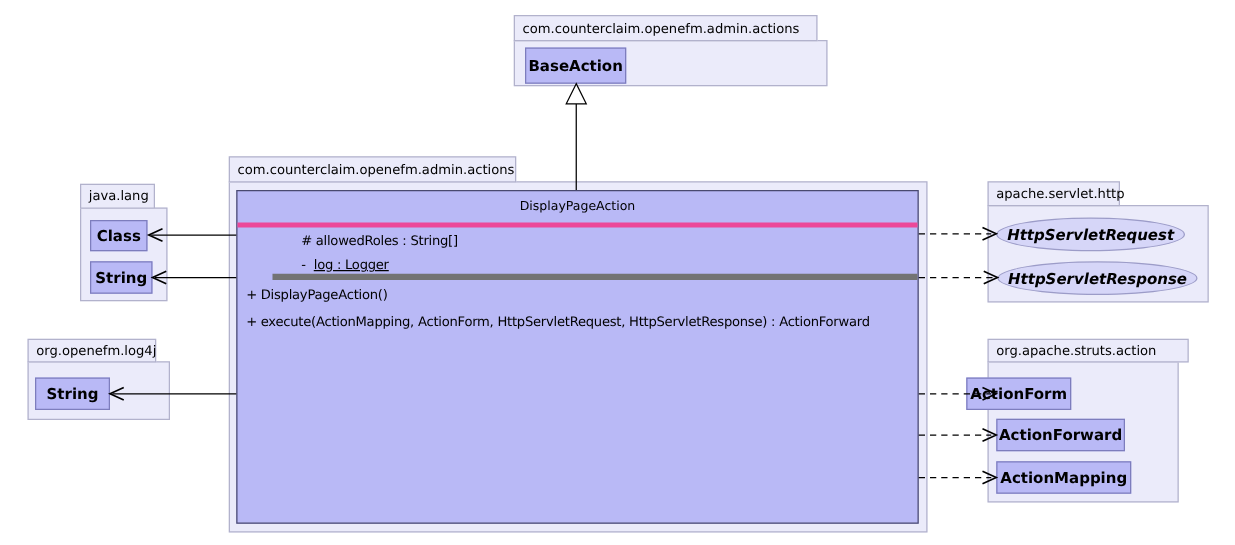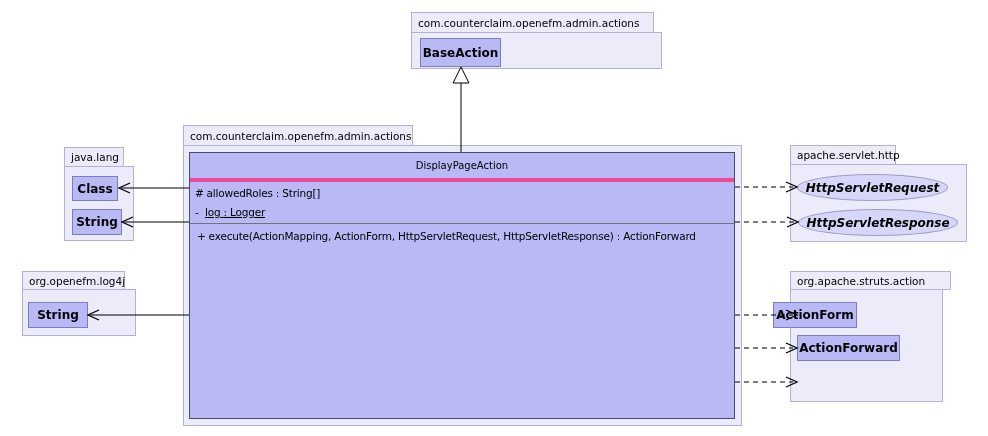--- a/index.html
+++ b/index.html
@@ -26,21 +26,21 @@
   #body-top{left:411px;top:32px;width:251px;height:37px;}
   #cls-baseaction{left:420px;top:38px;width:81px;height:29px;}
 
   
   #tab-main{left:183px;top:125px;width:230px;height:21px;}
   #body-main{left:183px;top:145px;width:559px;height:281px;}
   #cls-main{position:absolute;left:189px;top:152px;width:546px;height:267px;background:var(--class-fill);
             border:1px solid var(--main-class-border);box-sizing:border-box;z-index:3;}
   #cls-main .ttl{height:25px;border-bottom:4px solid #ec4899;display:flex;align-items:center;justify-content:center;
                  font-weight:normal;font-size:10px;}
-  #cls-main .attrs{height:42px;border-bottom:1px solid #737373;padding:3px 0 0 5px;box-sizing:border-box;}
+  #cls-main .attrs{height:42px;border-bottom:5px solid #737373;padding:3px 0 0 23px;box-sizing:border-box;margin-left:28px;}
   #cls-main .methods{padding:4px 0 0 7px;}
   #cls-main .row{height:16px;line-height:16px;font-size:10.5px;letter-spacing:-0.2px;white-space:nowrap;}
   #cls-main .attrs .row + .row{margin-top:3px;}
   #cls-main .methods .row + .row{margin-top:6px;}
   .vis{display:inline-block;min-width:7px;margin-right:3px;text-align:left;}
   .u{text-decoration:underline;}
 
   
   #tab-javalang{left:64px;top:147px;width:60px;height:20px;}
   #body-javalang{left:64px;top:166px;width:70px;height:75px;}
@@ -90,20 +90,23 @@
     <div class="attrs">
       <div class="row">
         <span class="vis">#</span><span>allowedRoles : String[]</span>
       </div>
       <div class="row">
         <span class="vis">-</span><span class="u">log : Logger</span>
       </div>
     </div>
     <div class="methods">
       <div class="row">
+        <span class="vis">+</span><span>DisplayPageAction()</span>
+      </div>
+      <div class="row">
         <span class="vis">+</span><span>execute(ActionMapping, ActionForm, HttpServletRequest, HttpServletResponse) : ActionForward</span>
       </div>
     </div>
   </div>
 
   <div class="pkg-body" id="body-javalang"></div>
   <div class="pkg-tab" id="tab-javalang">
     <span>java.lang</span>
   </div>
   <div class="cls" id="cls-class">
@@ -134,20 +137,23 @@
 
   <div class="pkg-body" id="body-struts"></div>
   <div class="pkg-tab" id="tab-struts">
     <span>org.apache.struts.action</span>
   </div>
   <div class="cls" id="cls-actionform">
     <span>ActionForm</span>
   </div>
   <div class="cls" id="cls-actionforward">
     <span>ActionForward</span>
+  </div>
+  <div class="cls" id="cls-actionmapping">
+    <span>ActionMapping</span>
   </div>
 
   <svg id="connectors" viewBox="0 0 988 436" fill="none">
 
     <g>
       <line x1="461" y1="152" x2="461" y2="83" stroke-width="1"></line>
       <polygon points="461,67 453,83 469,83" fill="#ffffff" stroke-width="1"></polygon>
     </g>
 
     <g>

